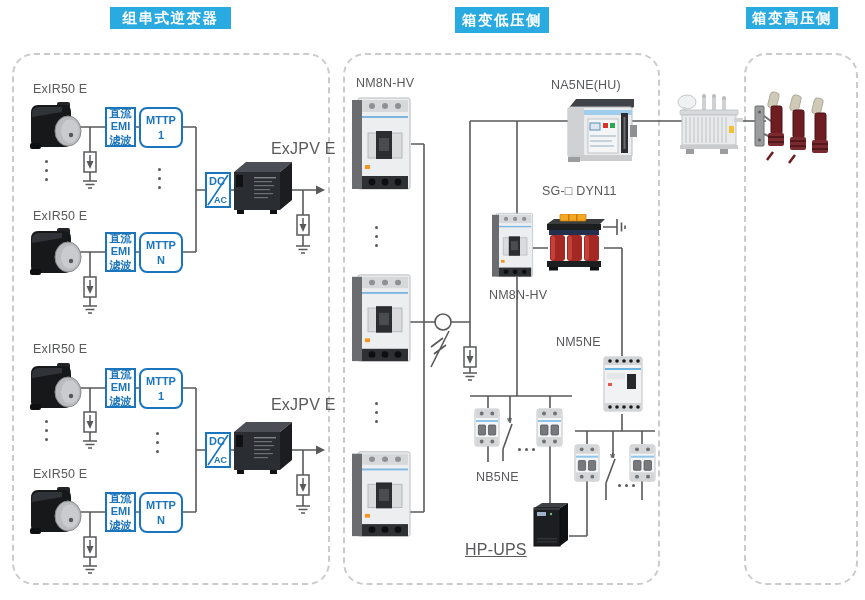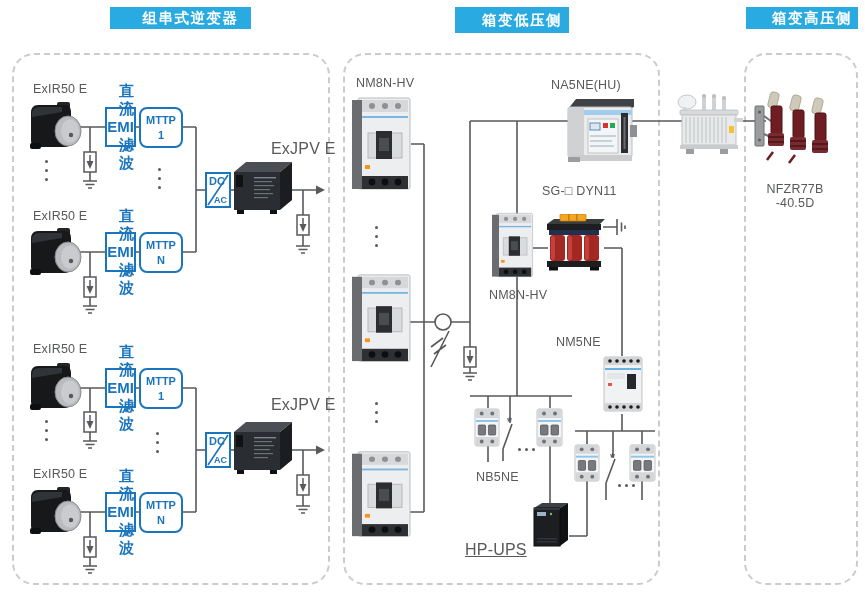--- a/index.html
+++ b/index.html
@@ -3,29 +3,29 @@
 <meta charset="utf-8">
 <style>
 :root{
   --badge_bg:#29abe2; --component_blue:#1b75bc; --wire:#58595b;
   --label:#58595b; --dashed_border:#c9cbcd;
 }
 html,body{margin:0;padding:0;background:#fff;}
 .canvas{position:relative;width:865px;height:600px;background:#fff;overflow:hidden;
   font-family:"Liberation Sans","DejaVu Sans",sans-serif;}
 .badge{position:absolute;background:var(--badge_bg);color:#fff;font-weight:bold;
-  font-size:14.5px;letter-spacing:1.5px;display:flex;align-items:center;justify-content:center;padding-left:20px;}
+  font-size:14.5px;letter-spacing:1.5px;display:flex;align-items:center;justify-content:center;}
 .dash{position:absolute;border:2px dashed var(--dashed_border);border-radius:22px;box-sizing:border-box;}
 .lbl{position:absolute;color:var(--label);font-size:12.5px;white-space:nowrap;letter-spacing:.2px;}
 .lbl.big{font-size:16px;}
 .lbl.center{text-align:center;white-space:normal;line-height:1.15;}
 .bluebox{position:absolute;border:2px solid var(--component_blue);background:#fff;
   color:var(--component_blue);box-sizing:border-box;display:flex;flex-direction:column;
   align-items:center;justify-content:center;text-align:center;}
-.emi{font-size:15px;line-height:1.2;font-weight:600;text-align:right;}
+.emi{font-size:11px;line-height:1.2;font-weight:600;text-align:right;}
 .mttp{font-size:11px;line-height:1.3;font-weight:600;border-radius:8px;}
 .dcacbox{position:absolute;border:2px solid var(--component_blue);background:#fff;box-sizing:border-box;}
 .dcacbox .dc{position:absolute;top:1px;left:2px;font-size:11px;font-weight:bold;color:var(--component_blue);}
 .dcacbox .ac{position:absolute;bottom:1px;right:2px;font-size:9px;font-weight:bold;color:var(--component_blue);}
 .dcacbox svg{position:absolute;left:0;top:0;}
 .dots-v{position:absolute;display:flex;flex-direction:column;gap:6px;}
 .dots-h{position:absolute;display:flex;flex-direction:row;gap:4px;}
 .dots-v i,.dots-h i{width:3px;height:3px;border-radius:50%;background:var(--wire);display:block;}
 .star{position:absolute;color:var(--wire);font-size:13px;font-weight:bold;line-height:1;}
 svg.dev{position:absolute;}
@@ -398,24 +398,20 @@
     </svg>
 
   <div class="lbl" style="left:356px;top:76px;">NM8N-HV</div>
   <div class="lbl" style="left:551px;top:78px;">NA5NE(HU)</div>
   <div class="lbl" style="left:542px;top:184px;">SG-□ DYN11</div>
   <div class="lbl" style="left:489px;top:288px;">NM8N-HV</div>
   <div class="lbl" style="left:556px;top:335px;">NM5NE</div>
   <div class="lbl" style="left:476px;top:470px;">NB5NE</div>
   <div class="lbl big" style="left:465px;top:541px;text-decoration:underline;">HP-UPS</div>
 
-  <div class="lbl center" style="left:752px;top:182px;width:86px;">
-    <span>NFZR77B</span><br>
-    <span>-40.5D</span>
-  </div>
 
   <div class="star" style="left:507px;top:415px;">*</div>
   <div class="star" style="left:610px;top:451px;">*</div>
 
   <div class="dots-v" style="left:45px;top:160px;">
       <i></i>
       <i></i>
       <i></i>
     </div>
   <div class="dots-v" style="left:158px;top:168px;">

